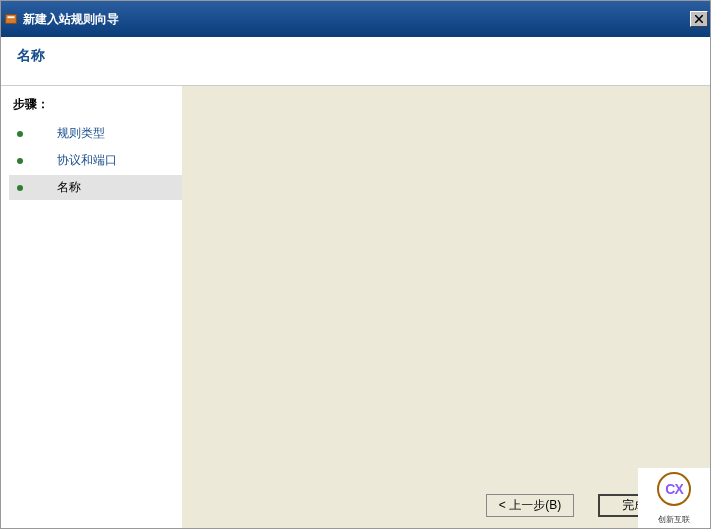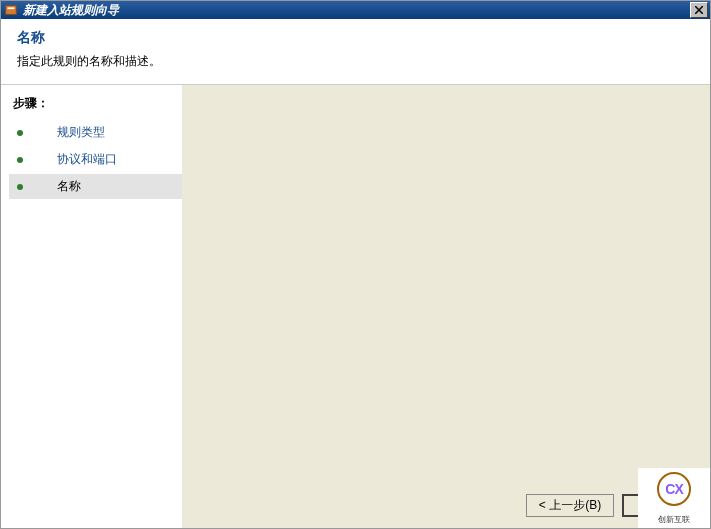--- a/index.html
+++ b/index.html
@@ -1,18 +1,18 @@
 <!DOCTYPE html>
 <html><head>
   <meta charset="utf-8">
   <style>
     * { box-sizing: border-box; margin: 0; padding: 0; }
     body { font-family: "Microsoft YaHei", SimSun, Arial, sans-serif; font-size: 12px; background: #fff; }
     .window { width: 711px; height: 529px; position: relative; border: 1px solid #999; display: flex; flex-direction: column; }
-    .titlebar { height: 18px; background: linear-gradient(to bottom, #2a5ea0 0%, #0a3c7a 100%); color: #fff; display: flex; align-items: center; padding: 0 2px; font-style: italic; }
+    .titlebar { height: 36px; background: linear-gradient(to bottom, #2a5ea0 0%, #0a3c7a 100%); color: #fff; display: flex; align-items: center; padding: 0 2px; }
     .titlebar-icon { width: 16px; height: 16px; margin-right: 4px; display: inline-flex; align-items: center; justify-content: center; }
     .titlebar-icon svg { width: 14px; height: 14px; }
     .titlebar-title { flex: 1; font-size: 12px; font-weight: bold; }
     .titlebar-close { width: 18px; height: 16px; background: #c0c0c0; border: 1px solid #fff; border-right-color: #404040; border-bottom-color: #404040; display: flex; align-items: center; justify-content: center; cursor: pointer; }
     .titlebar-close svg { width: 8px; height: 8px; }
     .header { background: #fff; padding: 10px 16px 14px 16px; border-bottom: 1px solid #ccc; }
     .header-title { font-size: 14px; font-weight: bold; color: #1a4f8f; margin-bottom: 6px; }
     .header-desc { font-size: 12px; color: #000; }
     .body { flex: 1; display: flex; overflow: hidden; }
     .sidebar { width: 181px; background: #fff; padding: 8px 0 0 8px; }
@@ -22,21 +22,21 @@
     .step-bullet { width: 10px; height: 10px; margin-right: 6px; display: inline-flex; align-items: center; justify-content: center; }
     .step-bullet .dot { width: 6px; height: 6px; background: #2e7d32; border-radius: 50%; }
     .step-label { color: #1a4f8f; font-size: 12px; }
     .step.active .step-label { color: #000; }
     .content { flex: 1; background: #ece9d8; padding: 0; position: relative; }
     .form-area { position: absolute; left: 48px; top: 90px; right: 30px; }
     .field-label { font-size: 12px; margin-bottom: 4px; }
     .text-input { width: 100%; height: 19px; border: 1px solid #7f9db9; background: #fff; font-family: "Courier New", monospace; font-size: 12px; padding: 1px 4px; }
     .desc-area { margin-top: 14px; }
     .textarea-input { width: 100%; height: 120px; border: 1px solid #7f9db9; background: #fff; font-family: "Courier New", monospace; font-size: 12px; padding: 2px 4px; resize: none; }
-    .button-bar { position: absolute; right: 0; bottom: 0; left: 0; height: 46px; display: flex; align-items: center; justify-content: flex-end; padding-right: 0; gap: 8px; }
+    .button-bar { position: absolute; right: 0; bottom: 0; left: 0; height: 46px; display: flex; align-items: center; justify-content: flex-end; padding-right: 24px; gap: 24px; }
     .btn { min-width: 88px; height: 23px; background: #ece9d8; border: 1px solid #888; font-size: 12px; cursor: pointer; padding: 0 8px; }
     .btn.default { border: 2px solid #404040; padding: 0 7px; }
     .overlay-logo { position: absolute; right: 0; bottom: 0; width: 72px; height: 60px; background: #fff; display: flex; flex-direction: column; align-items: center; justify-content: center; pointer-events: none; }
     .overlay-logo .circ { width: 34px; height: 34px; border: 2px solid #a16207; border-radius: 50%; display: flex; align-items: center; justify-content: center; font-weight: bold; font-size: 14px; color: #8b5cf6; letter-spacing: -1px; }
     .overlay-logo .txt { font-size: 8px; color: #333; margin-top: 8px; }
   </style>
 </head>
 <body>
 
 <div class="window">
@@ -51,21 +51,20 @@
     <span class="titlebar-title">新建入站规则向导</span>
     <div class="titlebar-close">
       <svg viewBox="0 0 8 8">
           <path d="M0 0 L8 8 M8 0 L0 8" stroke="#000" stroke-width="1.5"></path>
         </svg>
     </div>
   </div>
 
   <div class="header">
     <div class="header-title">名称</div>
-    <div class="header-desc">指定此规则的名称和描述。</div>
   </div>
 
   <div class="body">
 
     <div class="sidebar">
       <div class="sidebar-title">步骤：</div>
 
       <div class="step">
         <span class="step-bullet">
             <span class="dot"></span>

